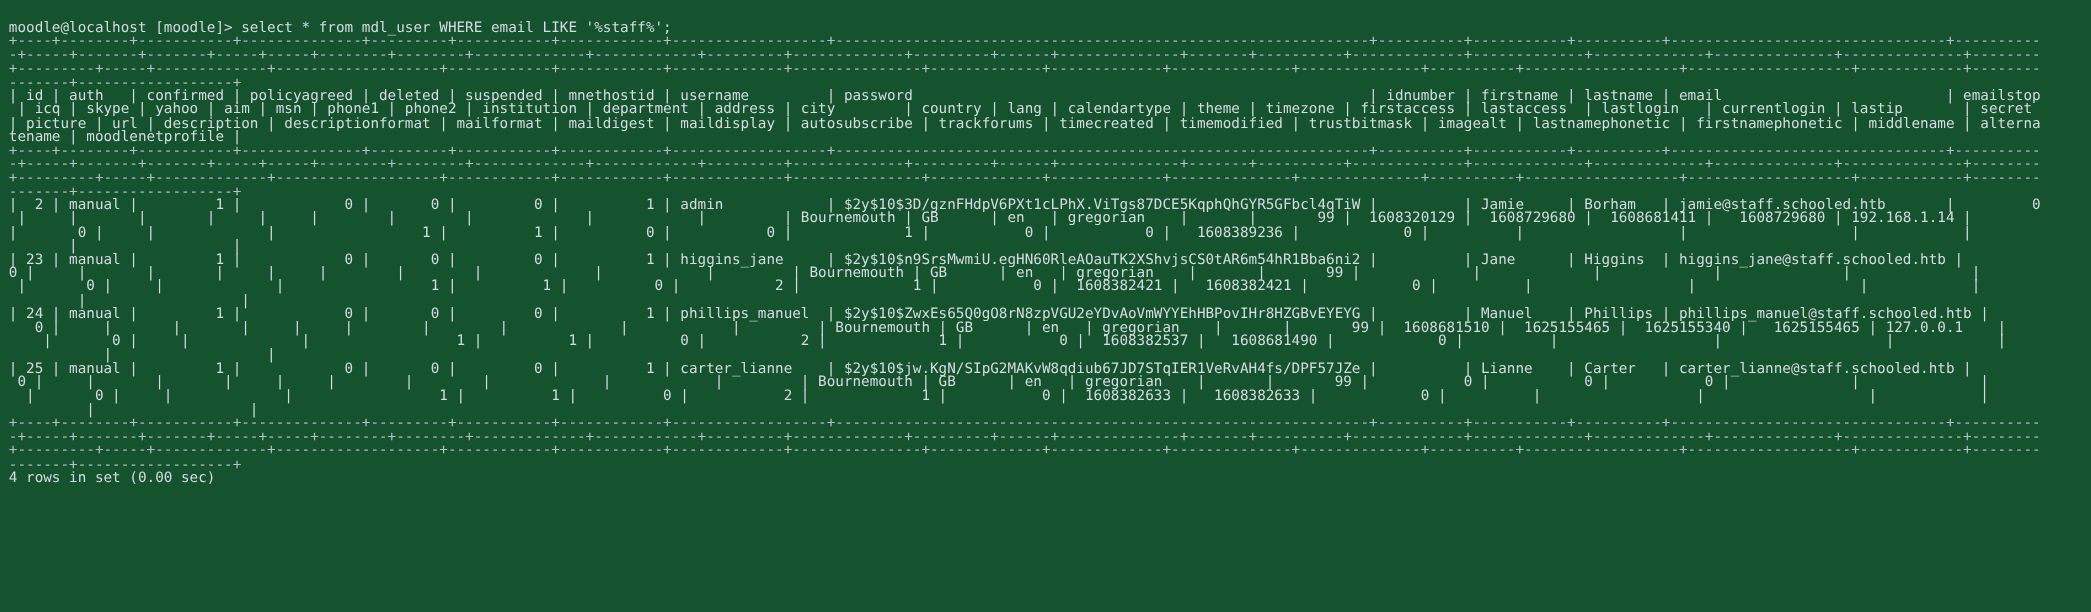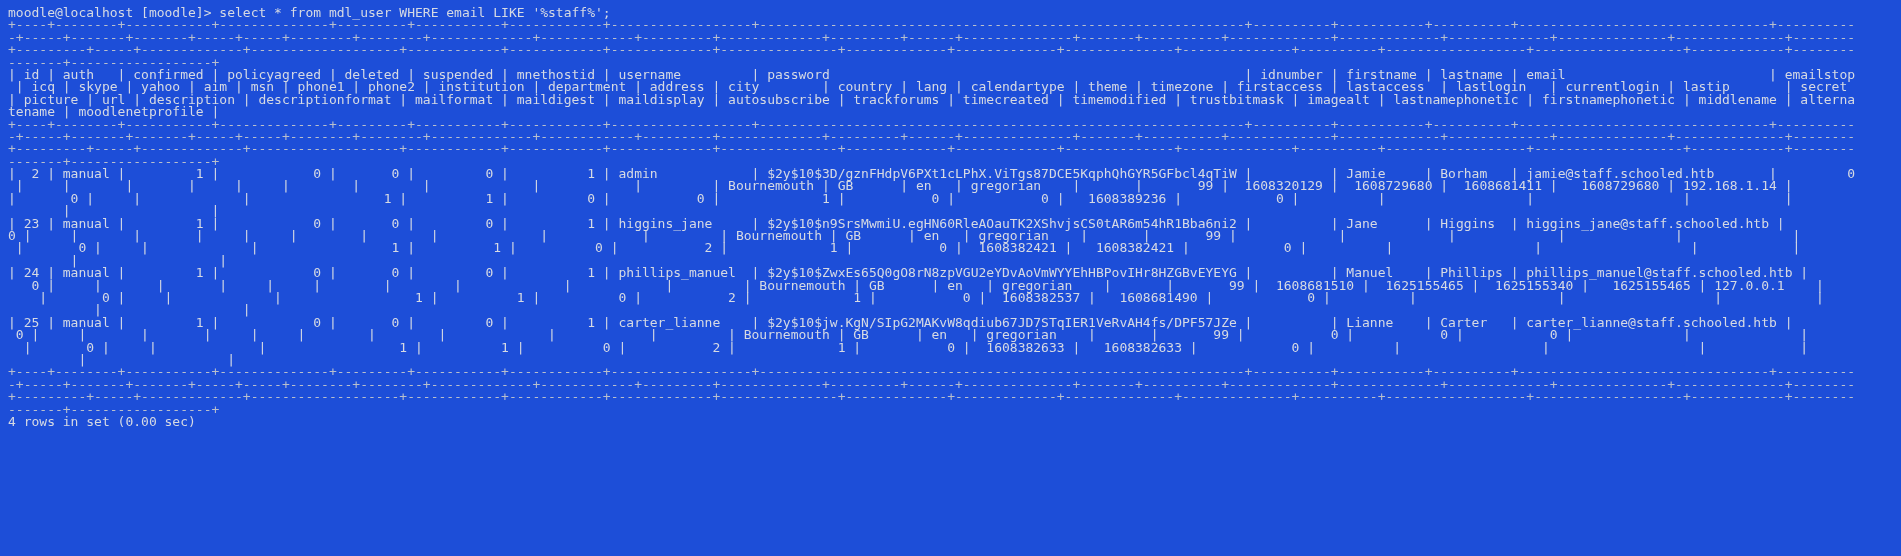--- a/index.html
+++ b/index.html
@@ -9,27 +9,27 @@
     background: #262b36;
   }
   body {
     width: 1901px;
     height: 556px;
     overflow: hidden;
   }
   #terminal {
     width: 1901px;
     height: 556px;
-    background: #1d4ed8;
+    background: #14532d;
     color: #d6dae3;
     font-family: "DejaVu Sans Mono", "Liberation Mono", monospace;
     font-size: 13.0px;
     line-height: 12.4px;
     letter-spacing: 0px;
-    padding: 7px 0 0 8px;
+    padding: 20px 0 0 8px;
     box-sizing: border-box;
     white-space: pre;
     overflow: hidden;
   }
   #terminal .line {
     white-space: pre;
     height: 12.4px;
     display: block;
     font-variant-ligatures: none;
   }

